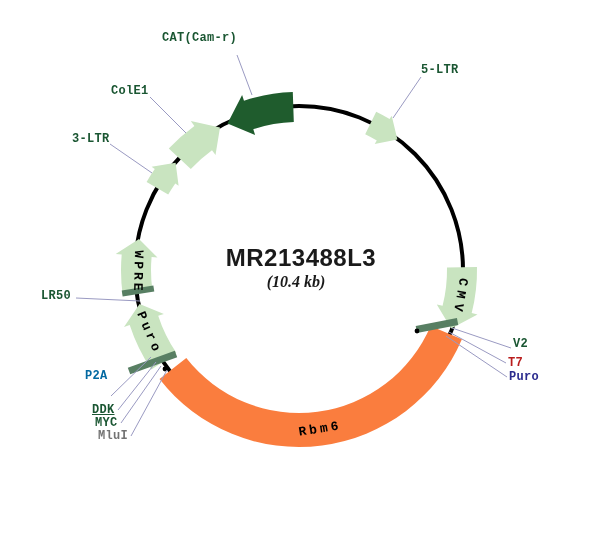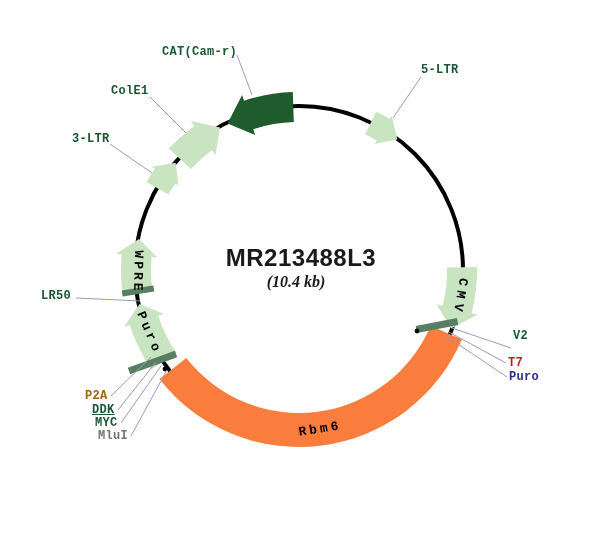--- a/index.html
+++ b/index.html
@@ -58,28 +58,28 @@
       <line x1="111" y1="396" x2="151" y2="357" stroke="#9a9ac2" stroke-width="1"></line>
       <line x1="118" y1="410" x2="156" y2="362" stroke="#9a9ac2" stroke-width="1"></line>
       <line x1="121" y1="423" x2="161" y2="366" stroke="#9a9ac2" stroke-width="1"></line>
       <line x1="131" y1="436" x2="167" y2="370" stroke="#9a9ac2" stroke-width="1"></line>
       <text transform="translate(138,272) rotate(91)" text-anchor="middle" dominant-baseline="central" font-size="13" letter-spacing="3" class="inner-label">WPRE</text>
       <text transform="translate(149,333) rotate(67)" text-anchor="middle" dominant-baseline="central" font-size="13" letter-spacing="3.5" class="inner-label">Puro</text>
       <text transform="translate(460,297) rotate(100)" text-anchor="middle" dominant-baseline="central" font-size="13" letter-spacing="5" class="inner-label">CMV</text>
       <text transform="translate(320,429) rotate(-9)" text-anchor="middle" dominant-baseline="central" font-size="13" letter-spacing="3" class="inner-label">Rbm6</text>
     </svg>
   <div id="labels">
-      <div class="callout" style="left: 162px; top: 46px; color: rgb(26, 86, 50);">CAT(Cam-r)</div>
+      <div class="callout" style="left: 162px; top: 32px; color: rgb(26, 86, 50);">CAT(Cam-r)</div>
       <div class="callout" style="left: 111px; top: 85px; color: rgb(26, 86, 50);">ColE1</div>
       <div class="callout" style="left: 72px; top: 133px; color: rgb(26, 86, 50);">3-LTR</div>
       <div class="callout" style="left: 421px; top: 64px; color: rgb(26, 86, 50);">5-LTR</div>
       <div class="callout" style="left: 41px; top: 290px; color: rgb(26, 86, 50);">LR50</div>
-      <div class="callout" style="left: 513px; top: 330px; color: rgb(26, 86, 50);">V2</div>
+      <div class="callout" style="left: 513px; top: 338px; color: rgb(26, 86, 50);">V2</div>
       <div class="callout" style="left: 508px; top: 357px; color: #b91c1c;">T7</div>
       <div class="callout" style="left: 509px; top: 371px; color: rgb(43, 43, 142);">Puro</div>
-      <div class="callout" style="left: 85px; top: 390px; color: #a16207;">P2A</div>
+      <div class="callout" style="left: 85px; top: 370px; color: #0369a1;">P2A</div>
       <div class="callout" style="left: 92px; top: 404px; color: rgb(26, 86, 50); text-decoration: underline;">DDK</div>
       <div class="callout" style="left: 95px; top: 417px; color: rgb(26, 86, 50);">MYC</div>
       <div class="callout" style="left: 98px; top: 430px; color: #737373;">MluI</div>
     </div>
   <div class="map-title" style="left: 301px; top: 246px; color: rgb(26, 26, 26);">MR213488L3</div>
   <div class="map-size" style="left: 296px; top: 274px; color: rgb(26, 26, 26);">(10.4 kb)</div>
 </div>
 
 </body></html>

